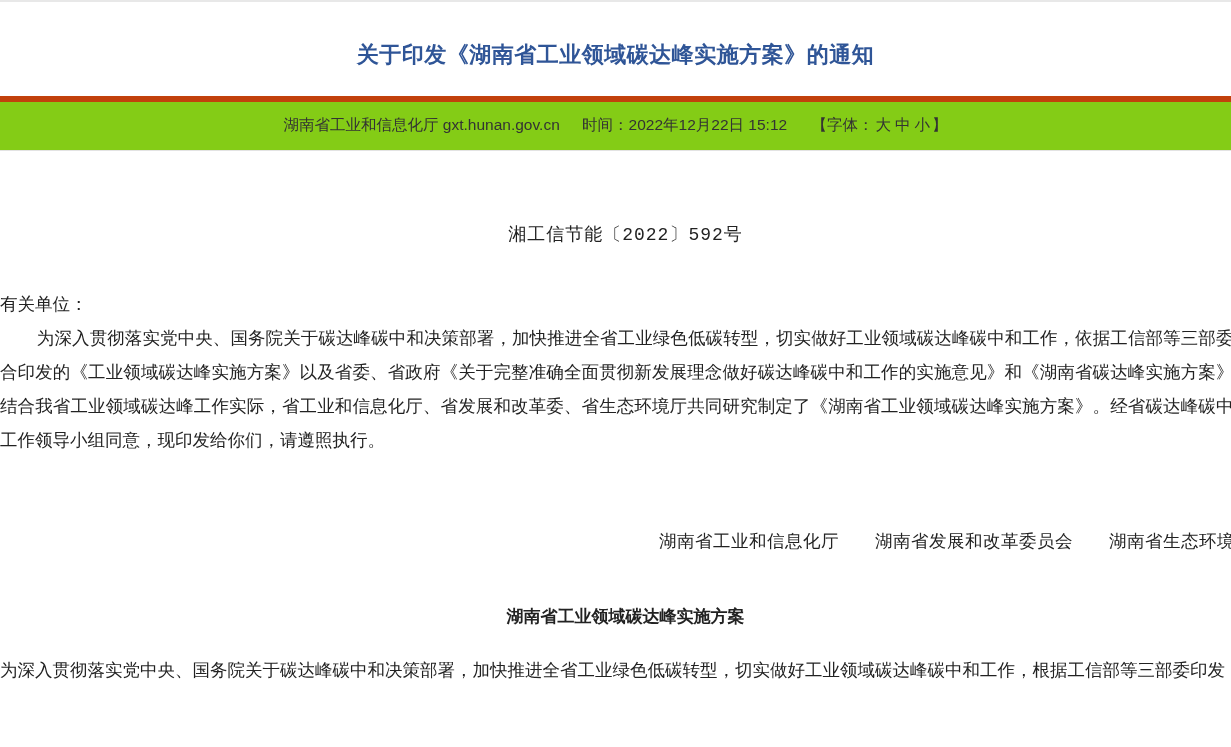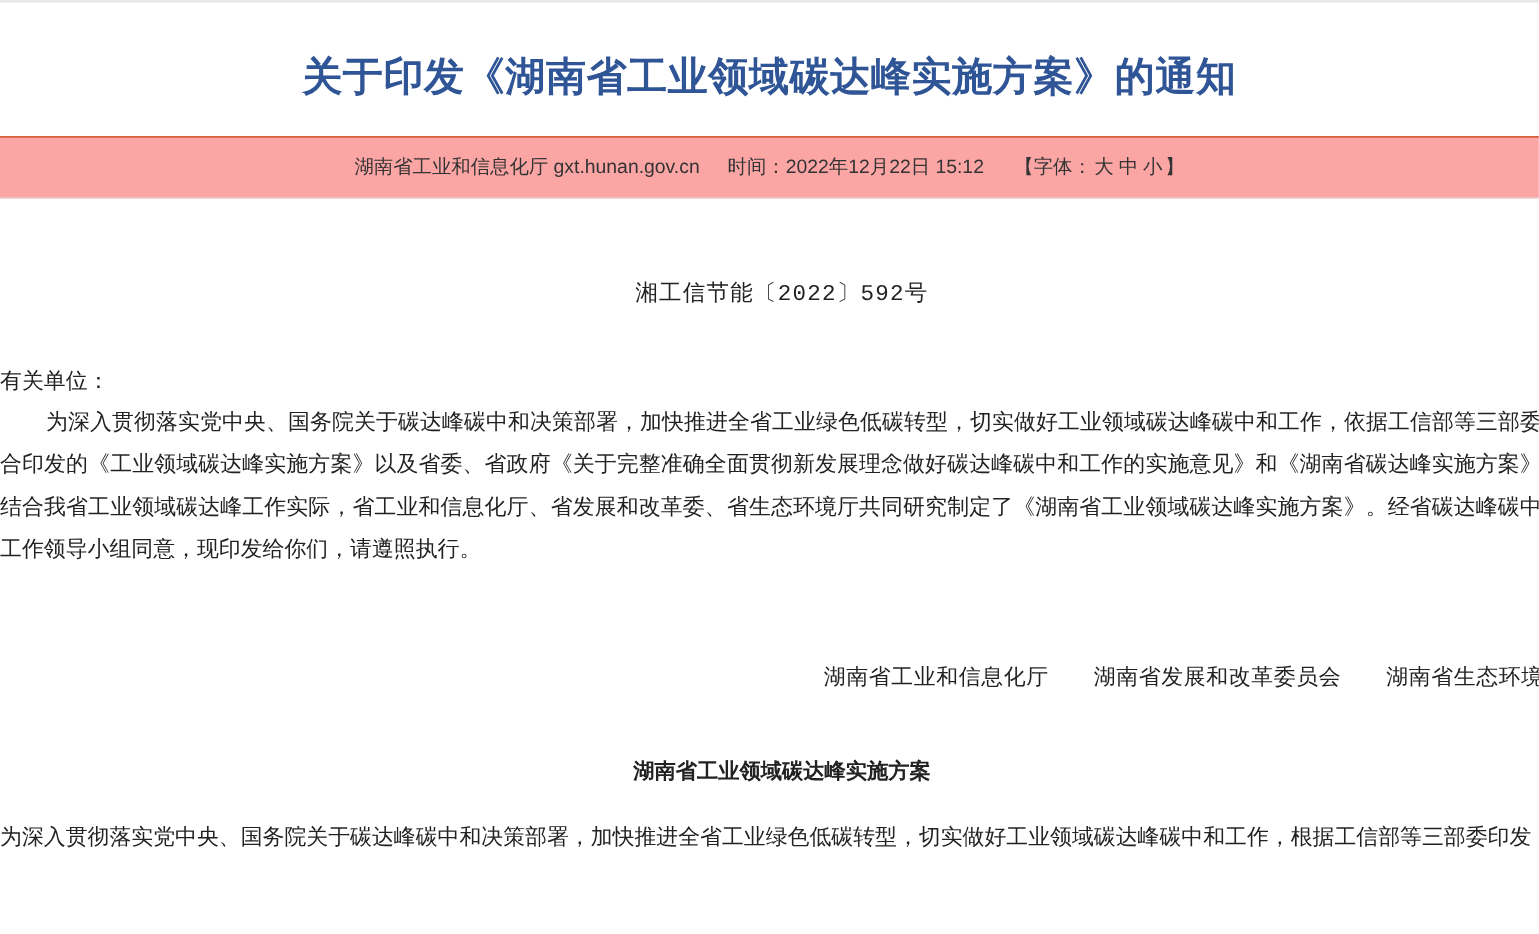--- a/index.html
+++ b/index.html
@@ -24,29 +24,29 @@
   .top-rule {
     height: 2px;
     background: #e8e8e8;
     width: 100%;
   }
   .title-band {
     padding: 38px 60px 26px 60px;
     text-align: center;
   }
   .doc-title {
-    font-size: 32px;
+    font-size: 22px;
     font-weight: bold;
     color: #2f5597;
     line-height: 1.35;
     letter-spacing: 0.5px;
   }
   .meta-bar {
-    background: #fca5a5;
-    border-top: 1px solid #c2410c;
+    background: #84cc16;
+    border-top: 6px solid #c2410c;
     border-bottom: 1px solid #e3e3e3;
     text-align: center;
     padding: 13px 0 14px 0;
     font-size: 15.5px;
     color: #333333;
   }
   .meta-bar span {
     display: inline-block;
     vertical-align: middle;
   }

